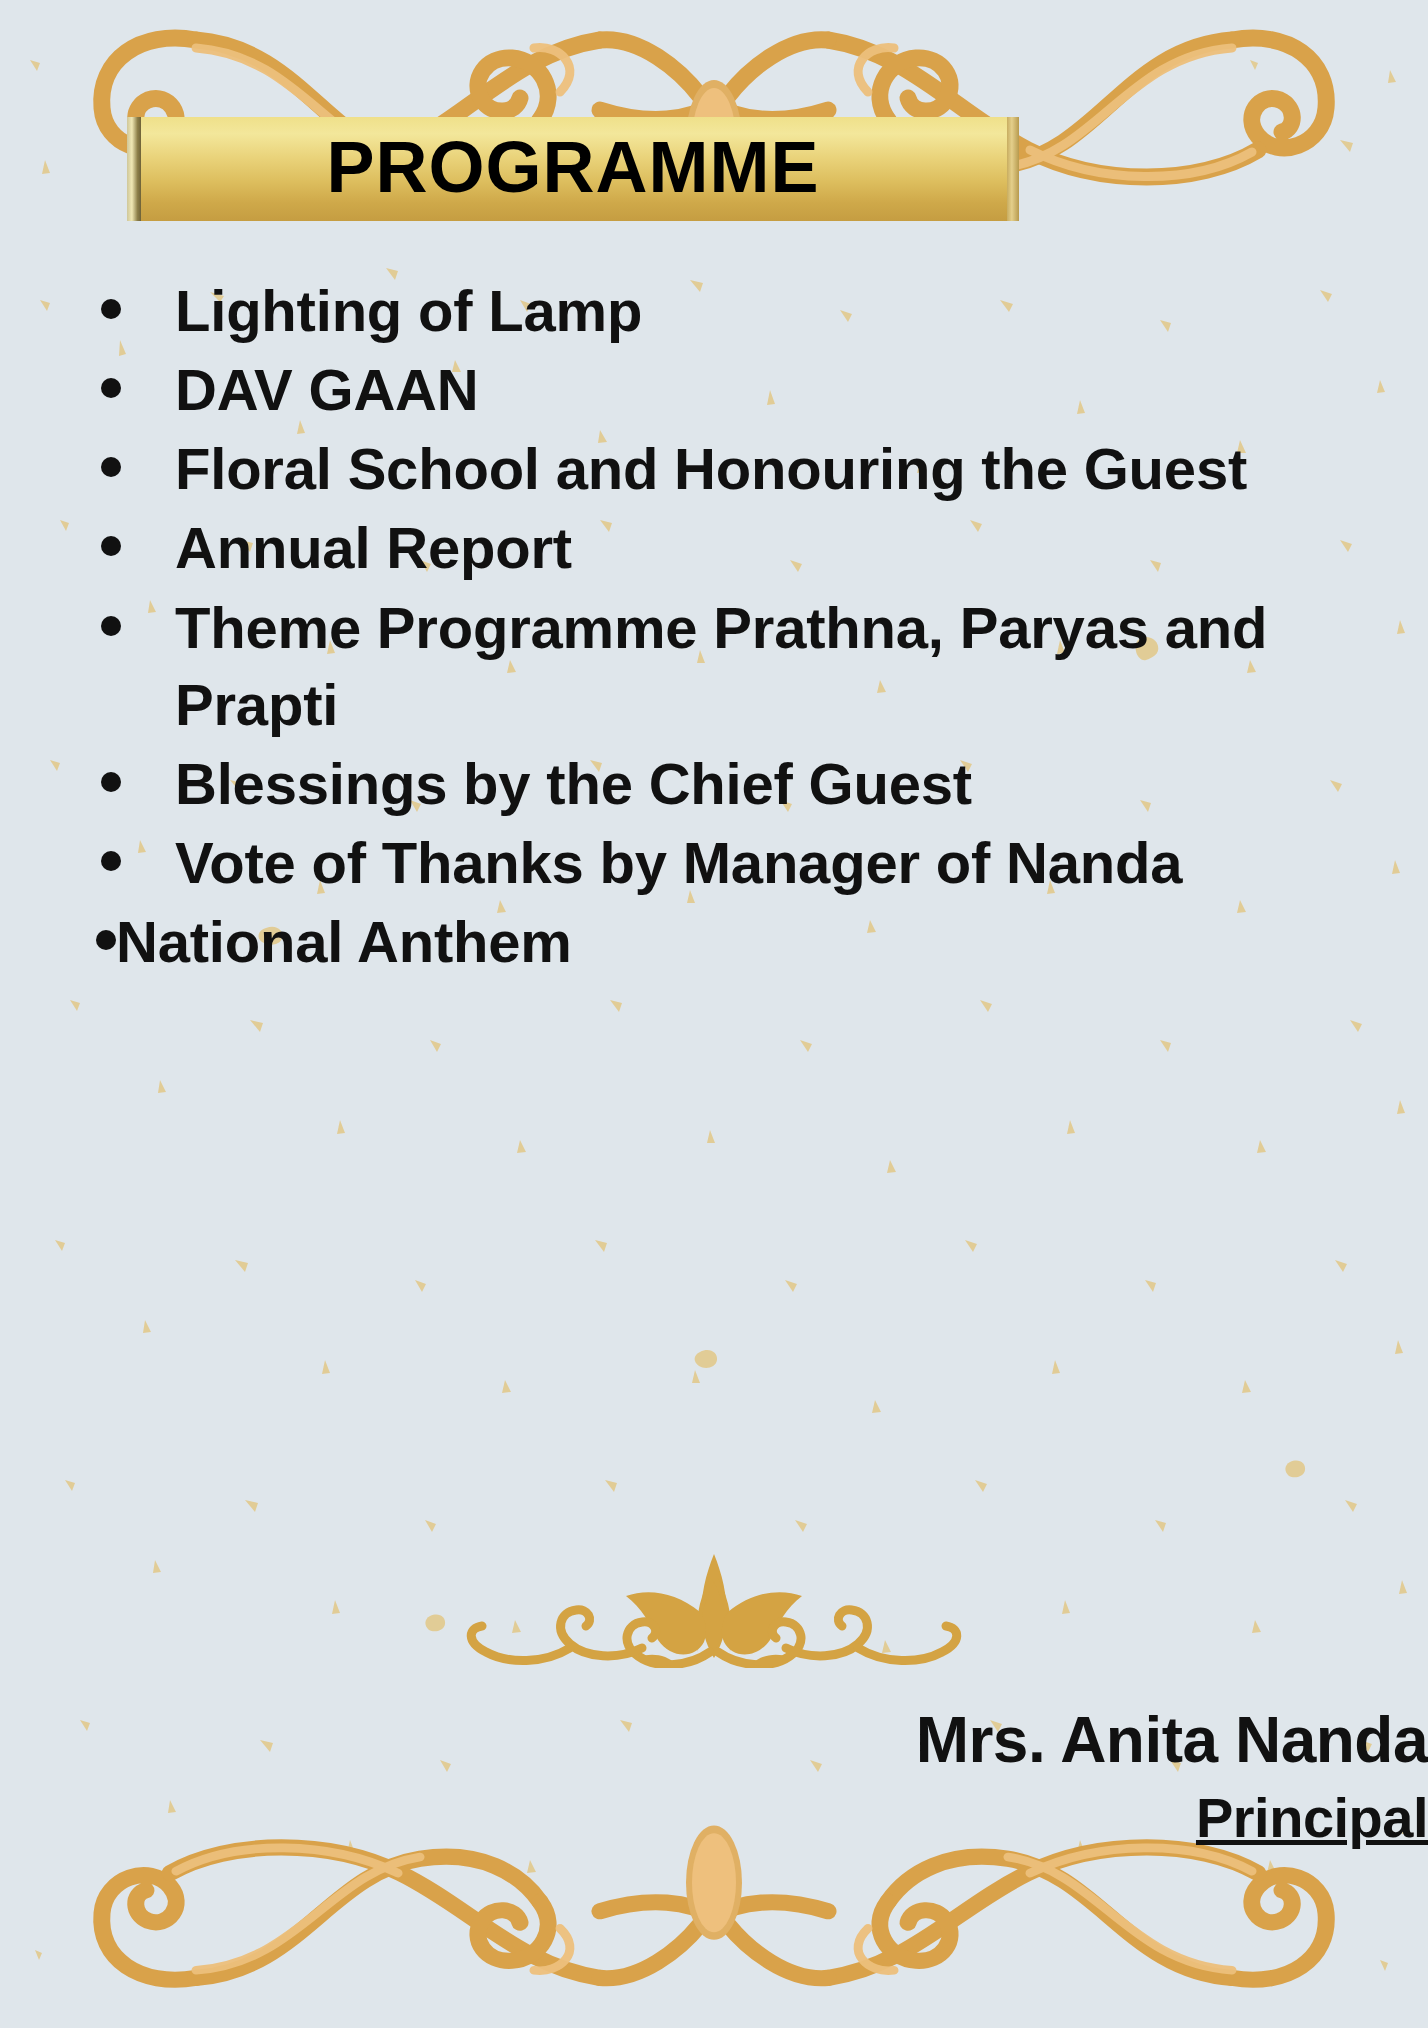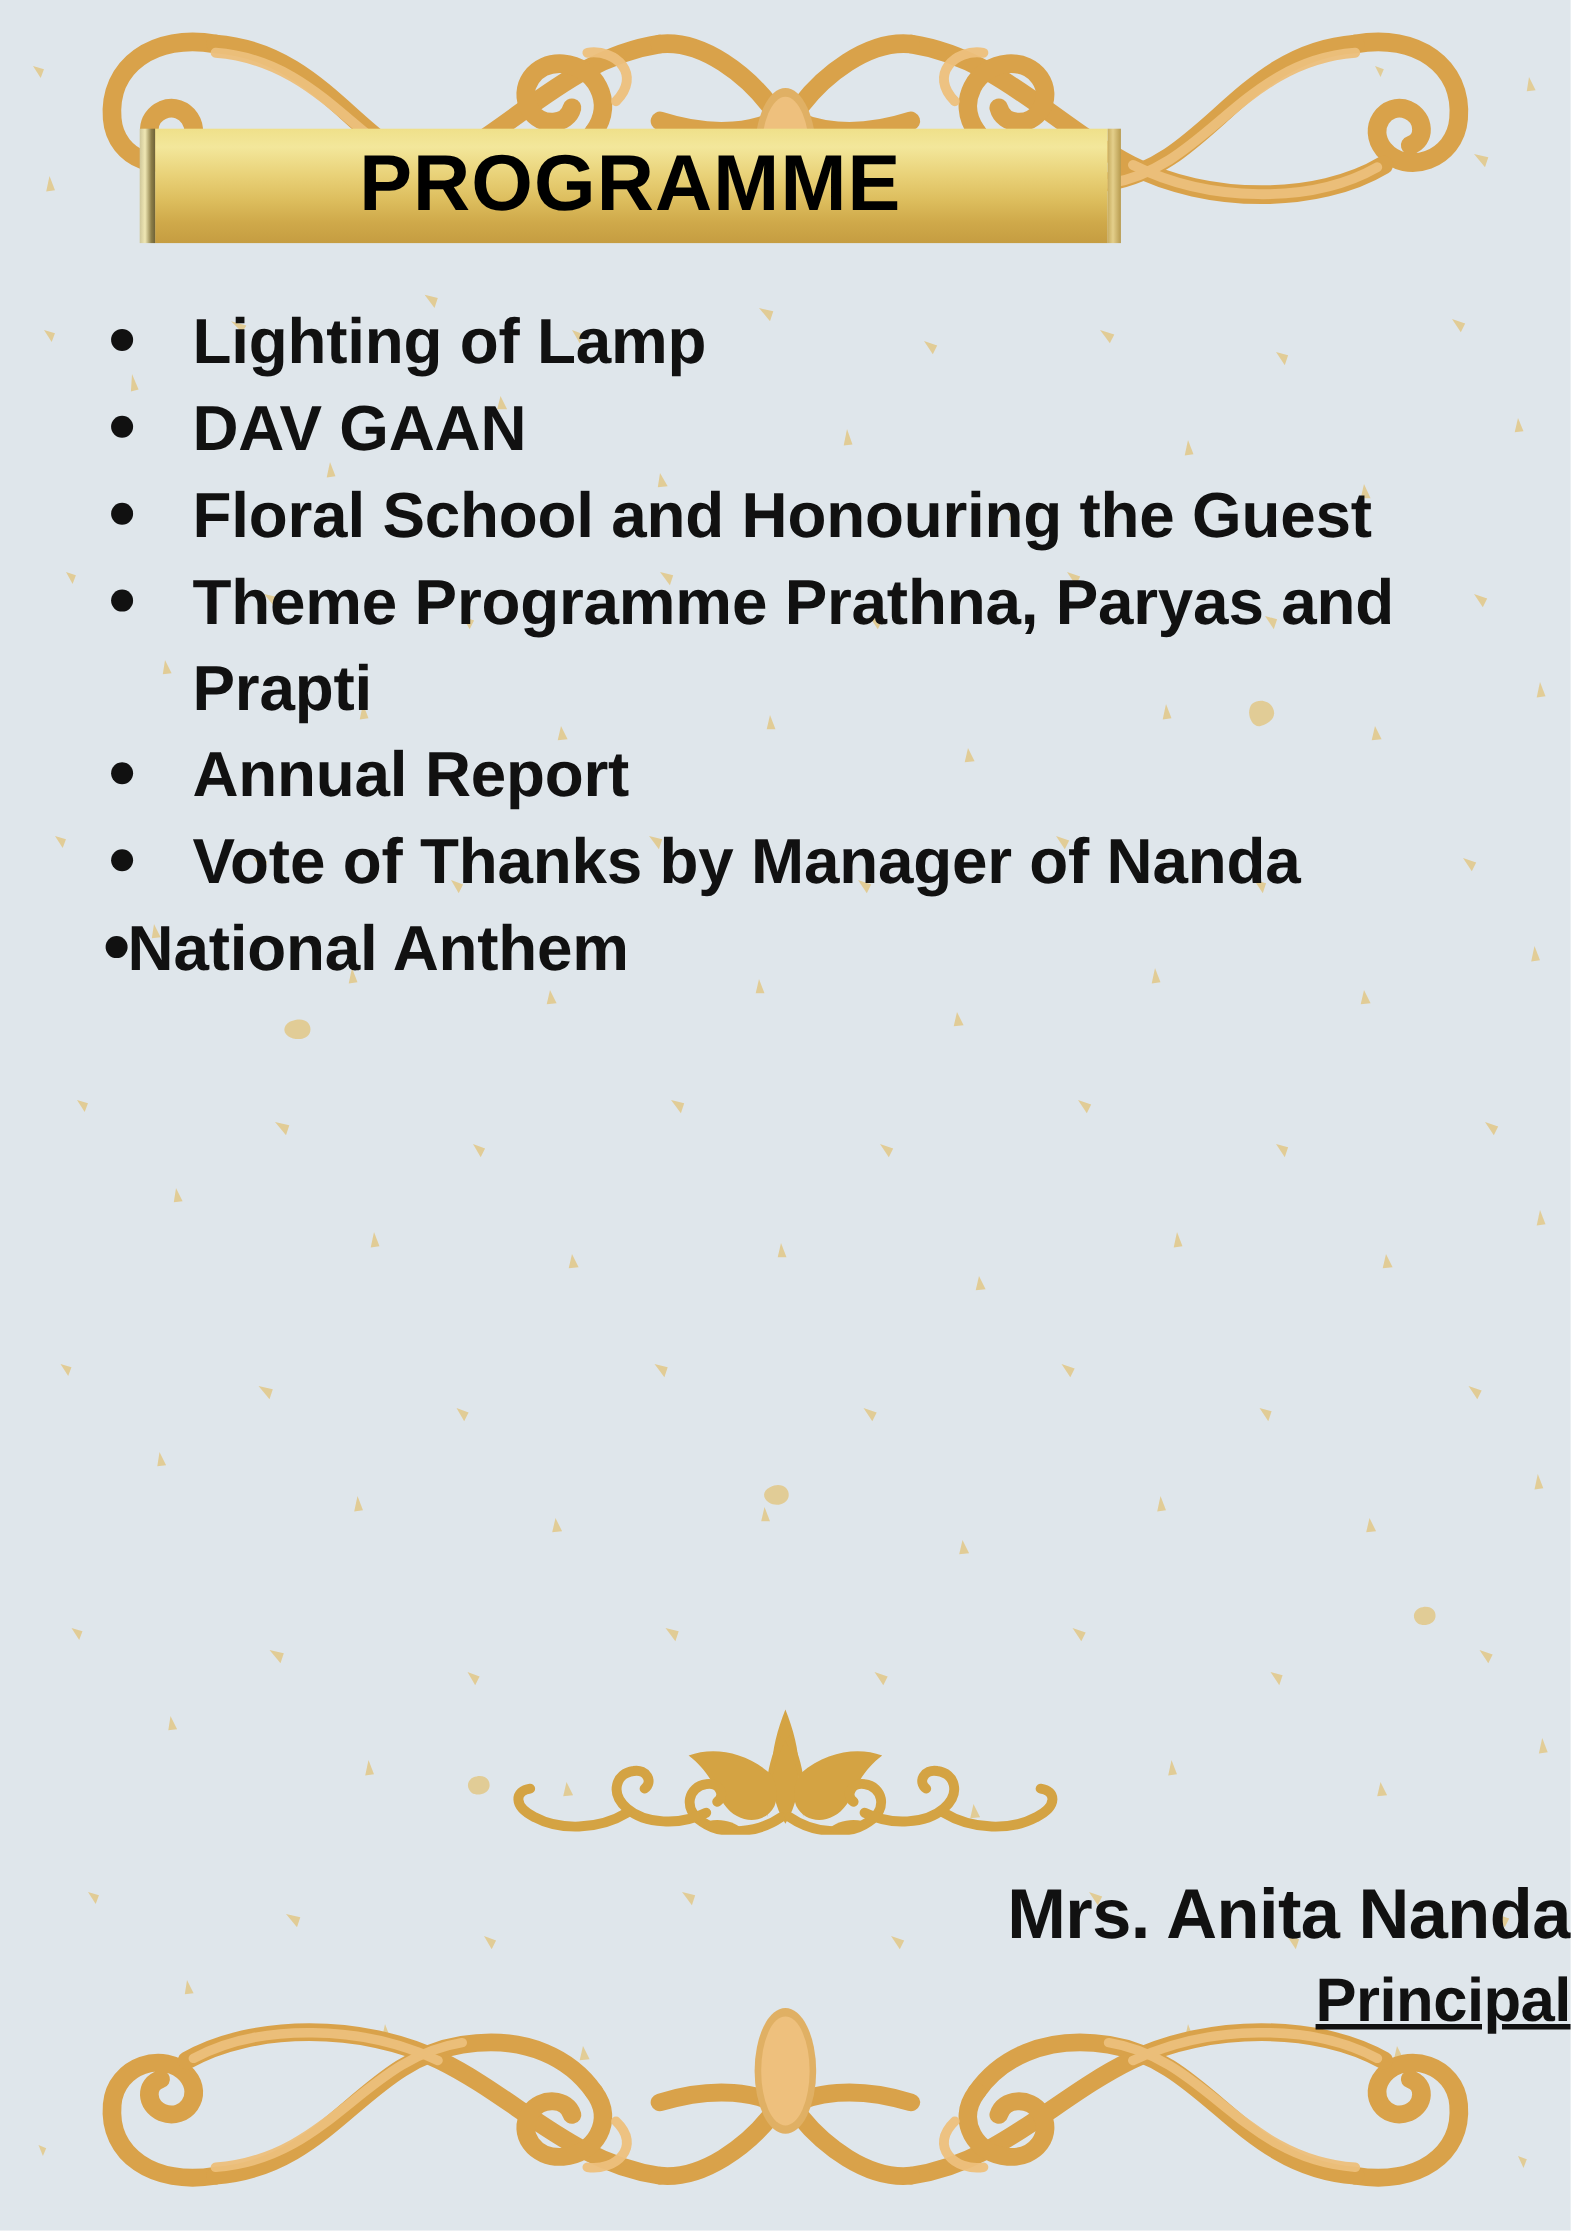--- a/index.html
+++ b/index.html
@@ -366,25 +366,29 @@
     <li class="list-item">
       <span class="bullet"></span>
       <span>DAV GAAN</span>
     </li>
     <li class="list-item">
       <span class="bullet"></span>
       <span>Floral School and Honouring the Guest</span>
     </li>
     <li class="list-item">
       <span class="bullet"></span>
+      <span>Annual Report</span>
+    </li>
+    <li class="list-item">
+      <span class="bullet"></span>
       <span>Theme Programme Prathna, Paryas and Prapti</span>
     </li>
     <li class="list-item">
       <span class="bullet"></span>
-      <span>Annual Report</span>
+      <span>Blessings by the Chief Guest</span>
     </li>
     <li class="list-item">
       <span class="bullet"></span>
       <span>Vote of Thanks by Manager of Nanda</span>
     </li>
     <li class="list-item shift-left">
       <span class="bullet"></span>
       <span> National Anthem</span>
     </li>
   </ul>

